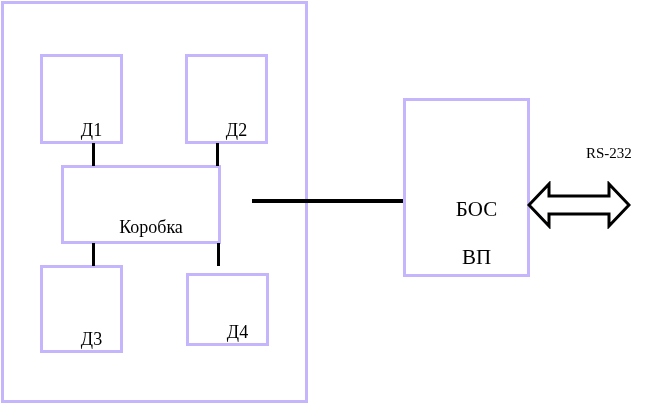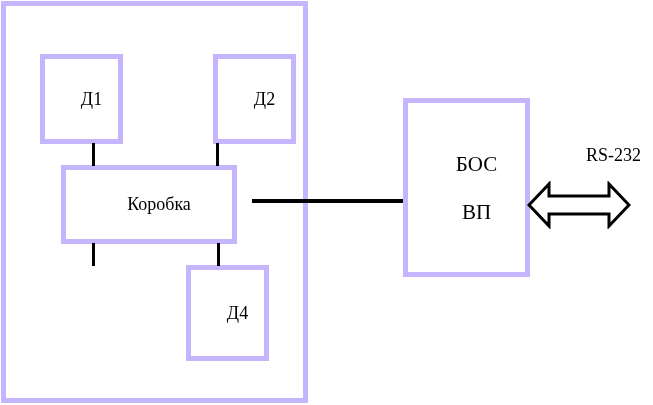--- a/index.html
+++ b/index.html
@@ -16,45 +16,45 @@
     overflow: hidden;
   }
   .stage {
     position: absolute;
     left: 0; top: 0;
     width: 653px; height: 405px;
   }
   .box {
     position: absolute;
     box-sizing: border-box;
-    border: 5px solid #c4b5fd;
+    border: 3px solid #c4b5fd;
     background: #ffffff;
     display: flex;
     flex-direction: column;
     align-items: center;
-    justify-content: center;
+    justify-content: flex-end;
     text-align: center;
     padding-left: 20px;
   }
   .outer-box {
     left: 1px; top: 1px;
     width: 307px; height: 402px;
     background: transparent;
   }
   .sensor {
     width: 83px; height: 90px;
     font-size: 18px;
   }
   .sensor-d1 { left: 40px;  top: 54px; }
-  .sensor-d2 { left: 185px; top: 54px; margin-left: 28px; }
+  .sensor-d2 { left: 185px; top: 54px; }
   .sensor-d3 { left: 40px;  top: 265px; height: 88px; }
-  .sensor-d4 { left: 186px; top: 265px; height: 96px; }
+  .sensor-d4 { left: 186px; top: 273px; height: 73px; }
   .terminal-box {
     left: 61px; top: 165px;
-    width: 176px; height: 79px;
+    width: 160px; height: 79px;
     font-size: 18px;
     line-height: 27px;
   }
   .processor-box {
     left: 403px; top: 98px;
     width: 127px; height: 179px;
     font-size: 21px;
     line-height: 34px;
     gap: 14px;
   }
@@ -71,36 +71,39 @@
     width: 152px; height: 4px;
   }
   .rs232-arrow {
     position: absolute;
     left: 527px; top: 181px;
     width: 104px; height: 48px;
   }
   .rs232-label {
     position: absolute;
     left: 586px; top: 145px;
-    font-size: 18px;
+    font-size: 15px;
     white-space: nowrap;
   }
 </style>
 </head>
 <body>
 
 <div class="stage">
 
   <div class="box outer-box"></div>
 
   <div class="box sensor sensor-d1">
     <span>Д1</span>
   </div>
   <div class="box sensor sensor-d2">
     <span>Д2</span>
+  </div>
+  <div class="box sensor sensor-d3">
+    <span>Д3</span>
   </div>
   <div class="box sensor sensor-d4">
     <span>Д4</span>
   </div>
 
   <div class="box terminal-box">
     <span>Коробка</span>
   </div>
 
   <div class="connector conn-d1"></div>

